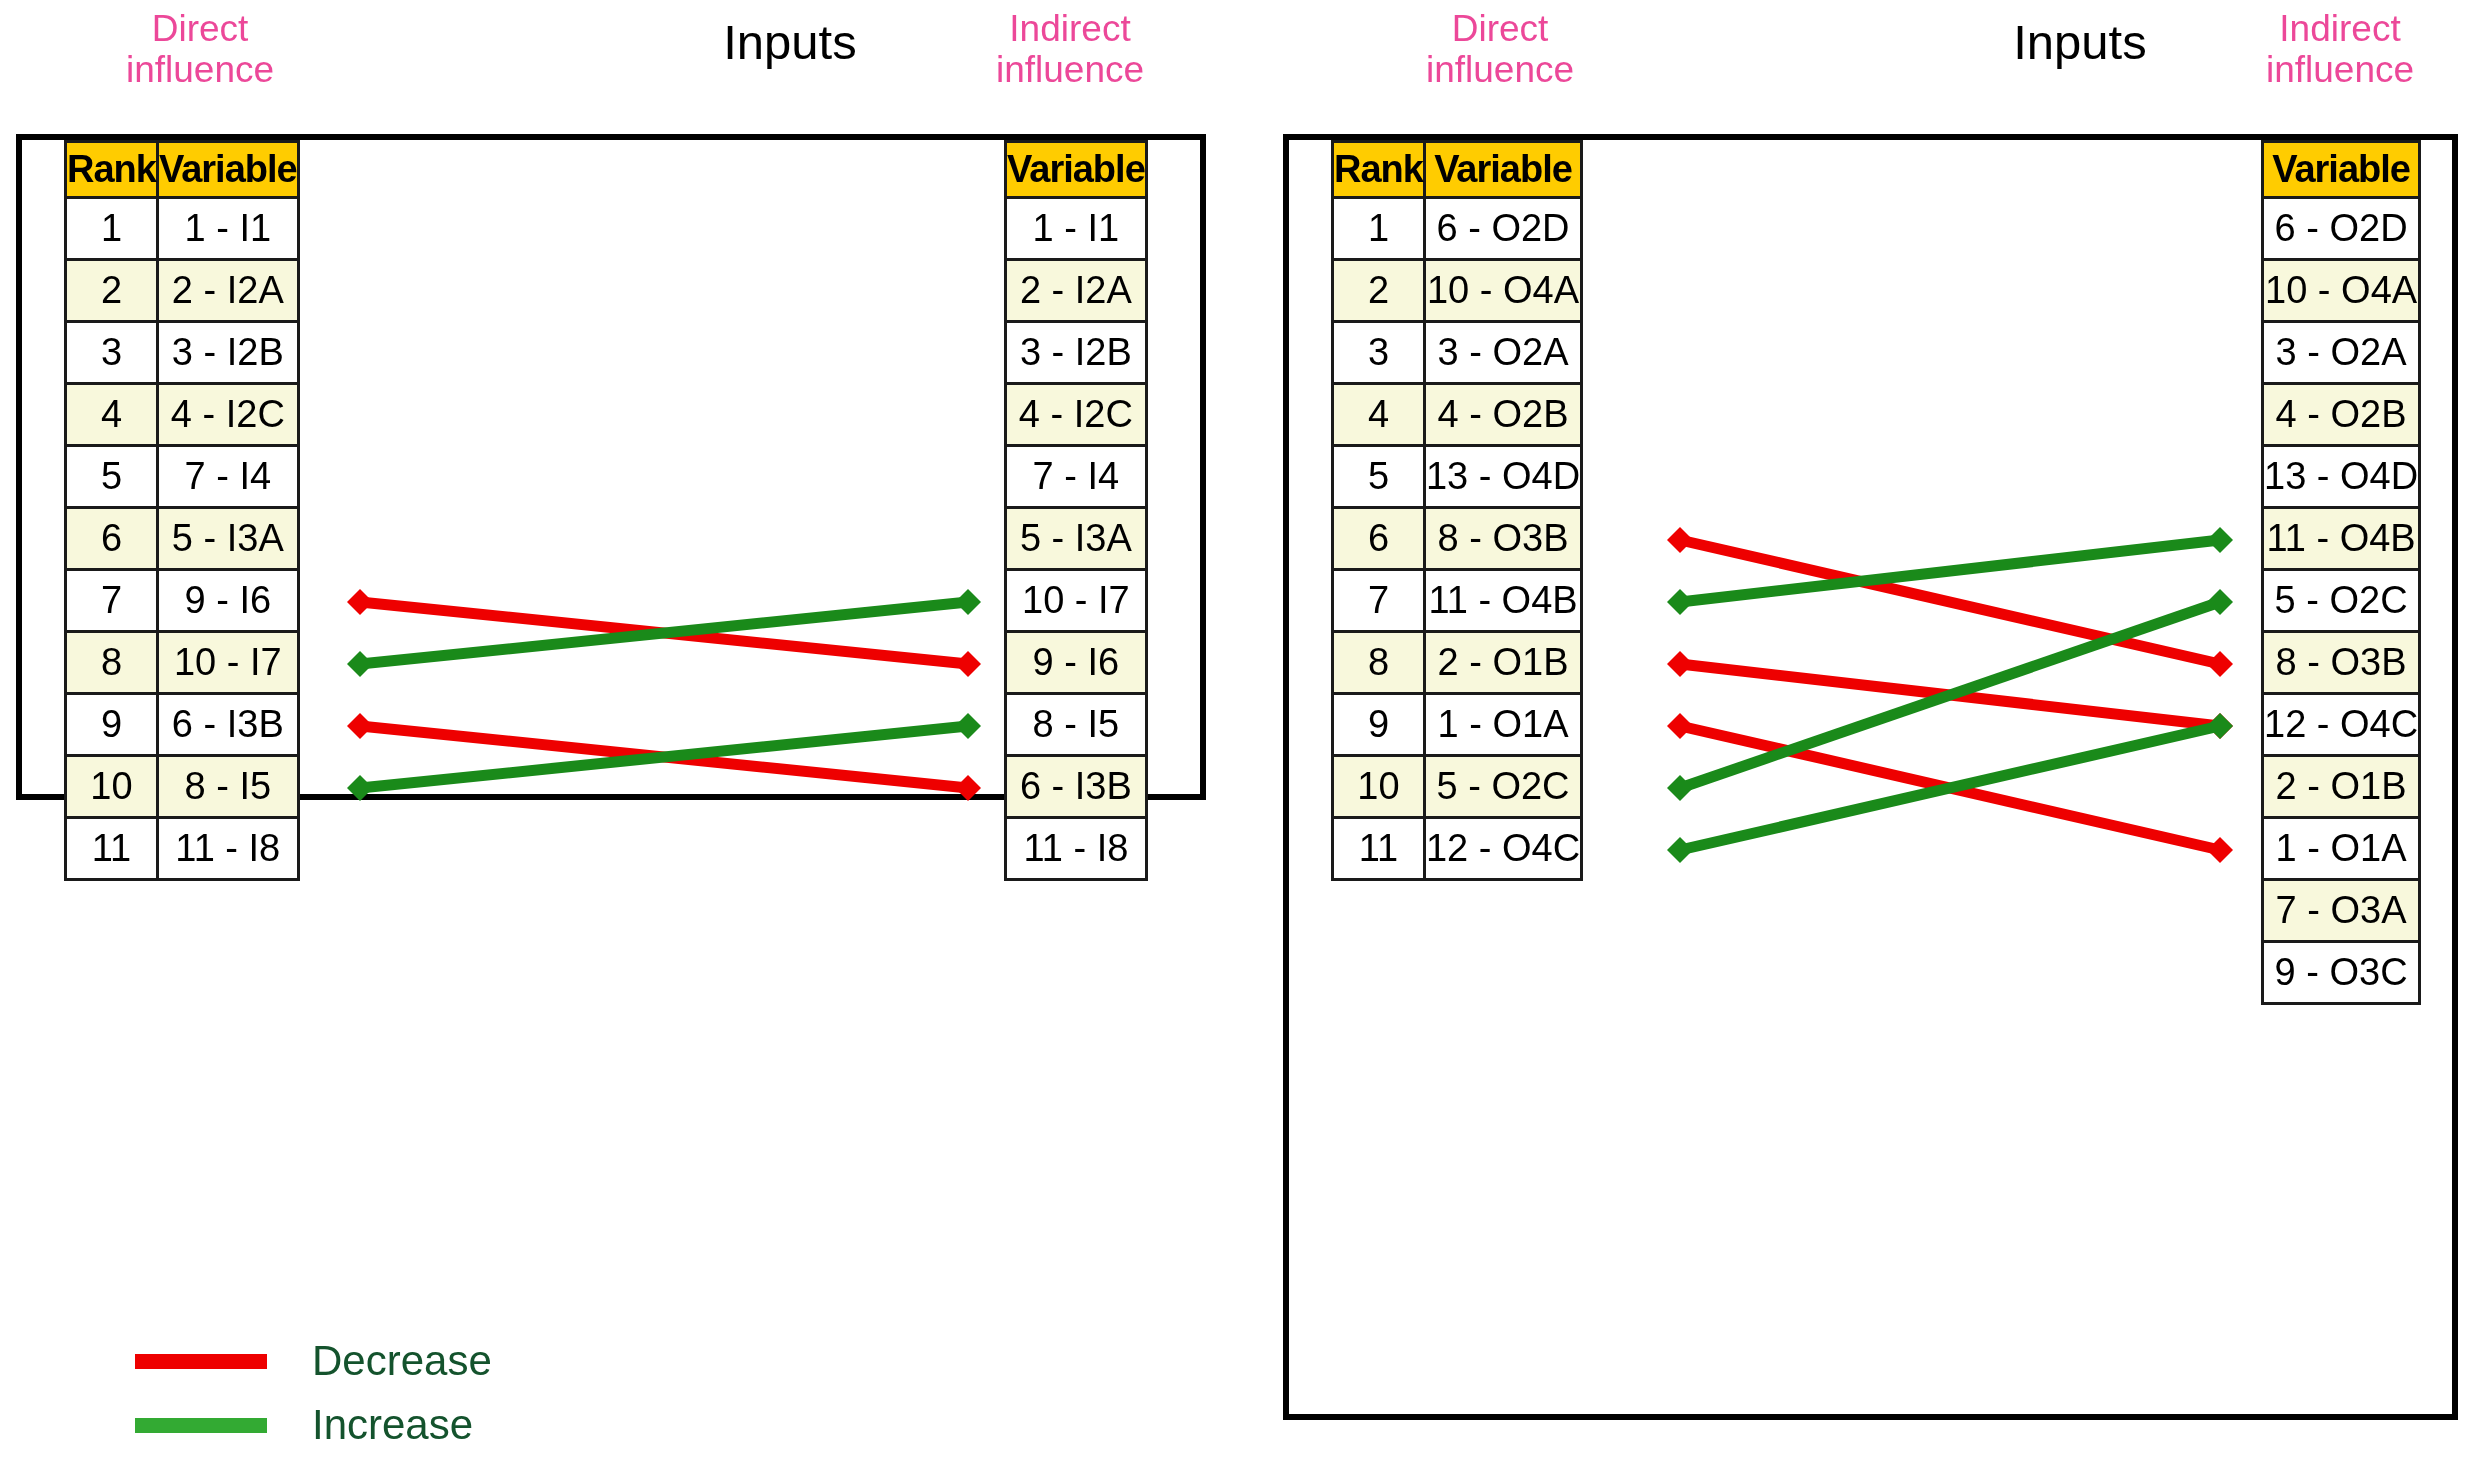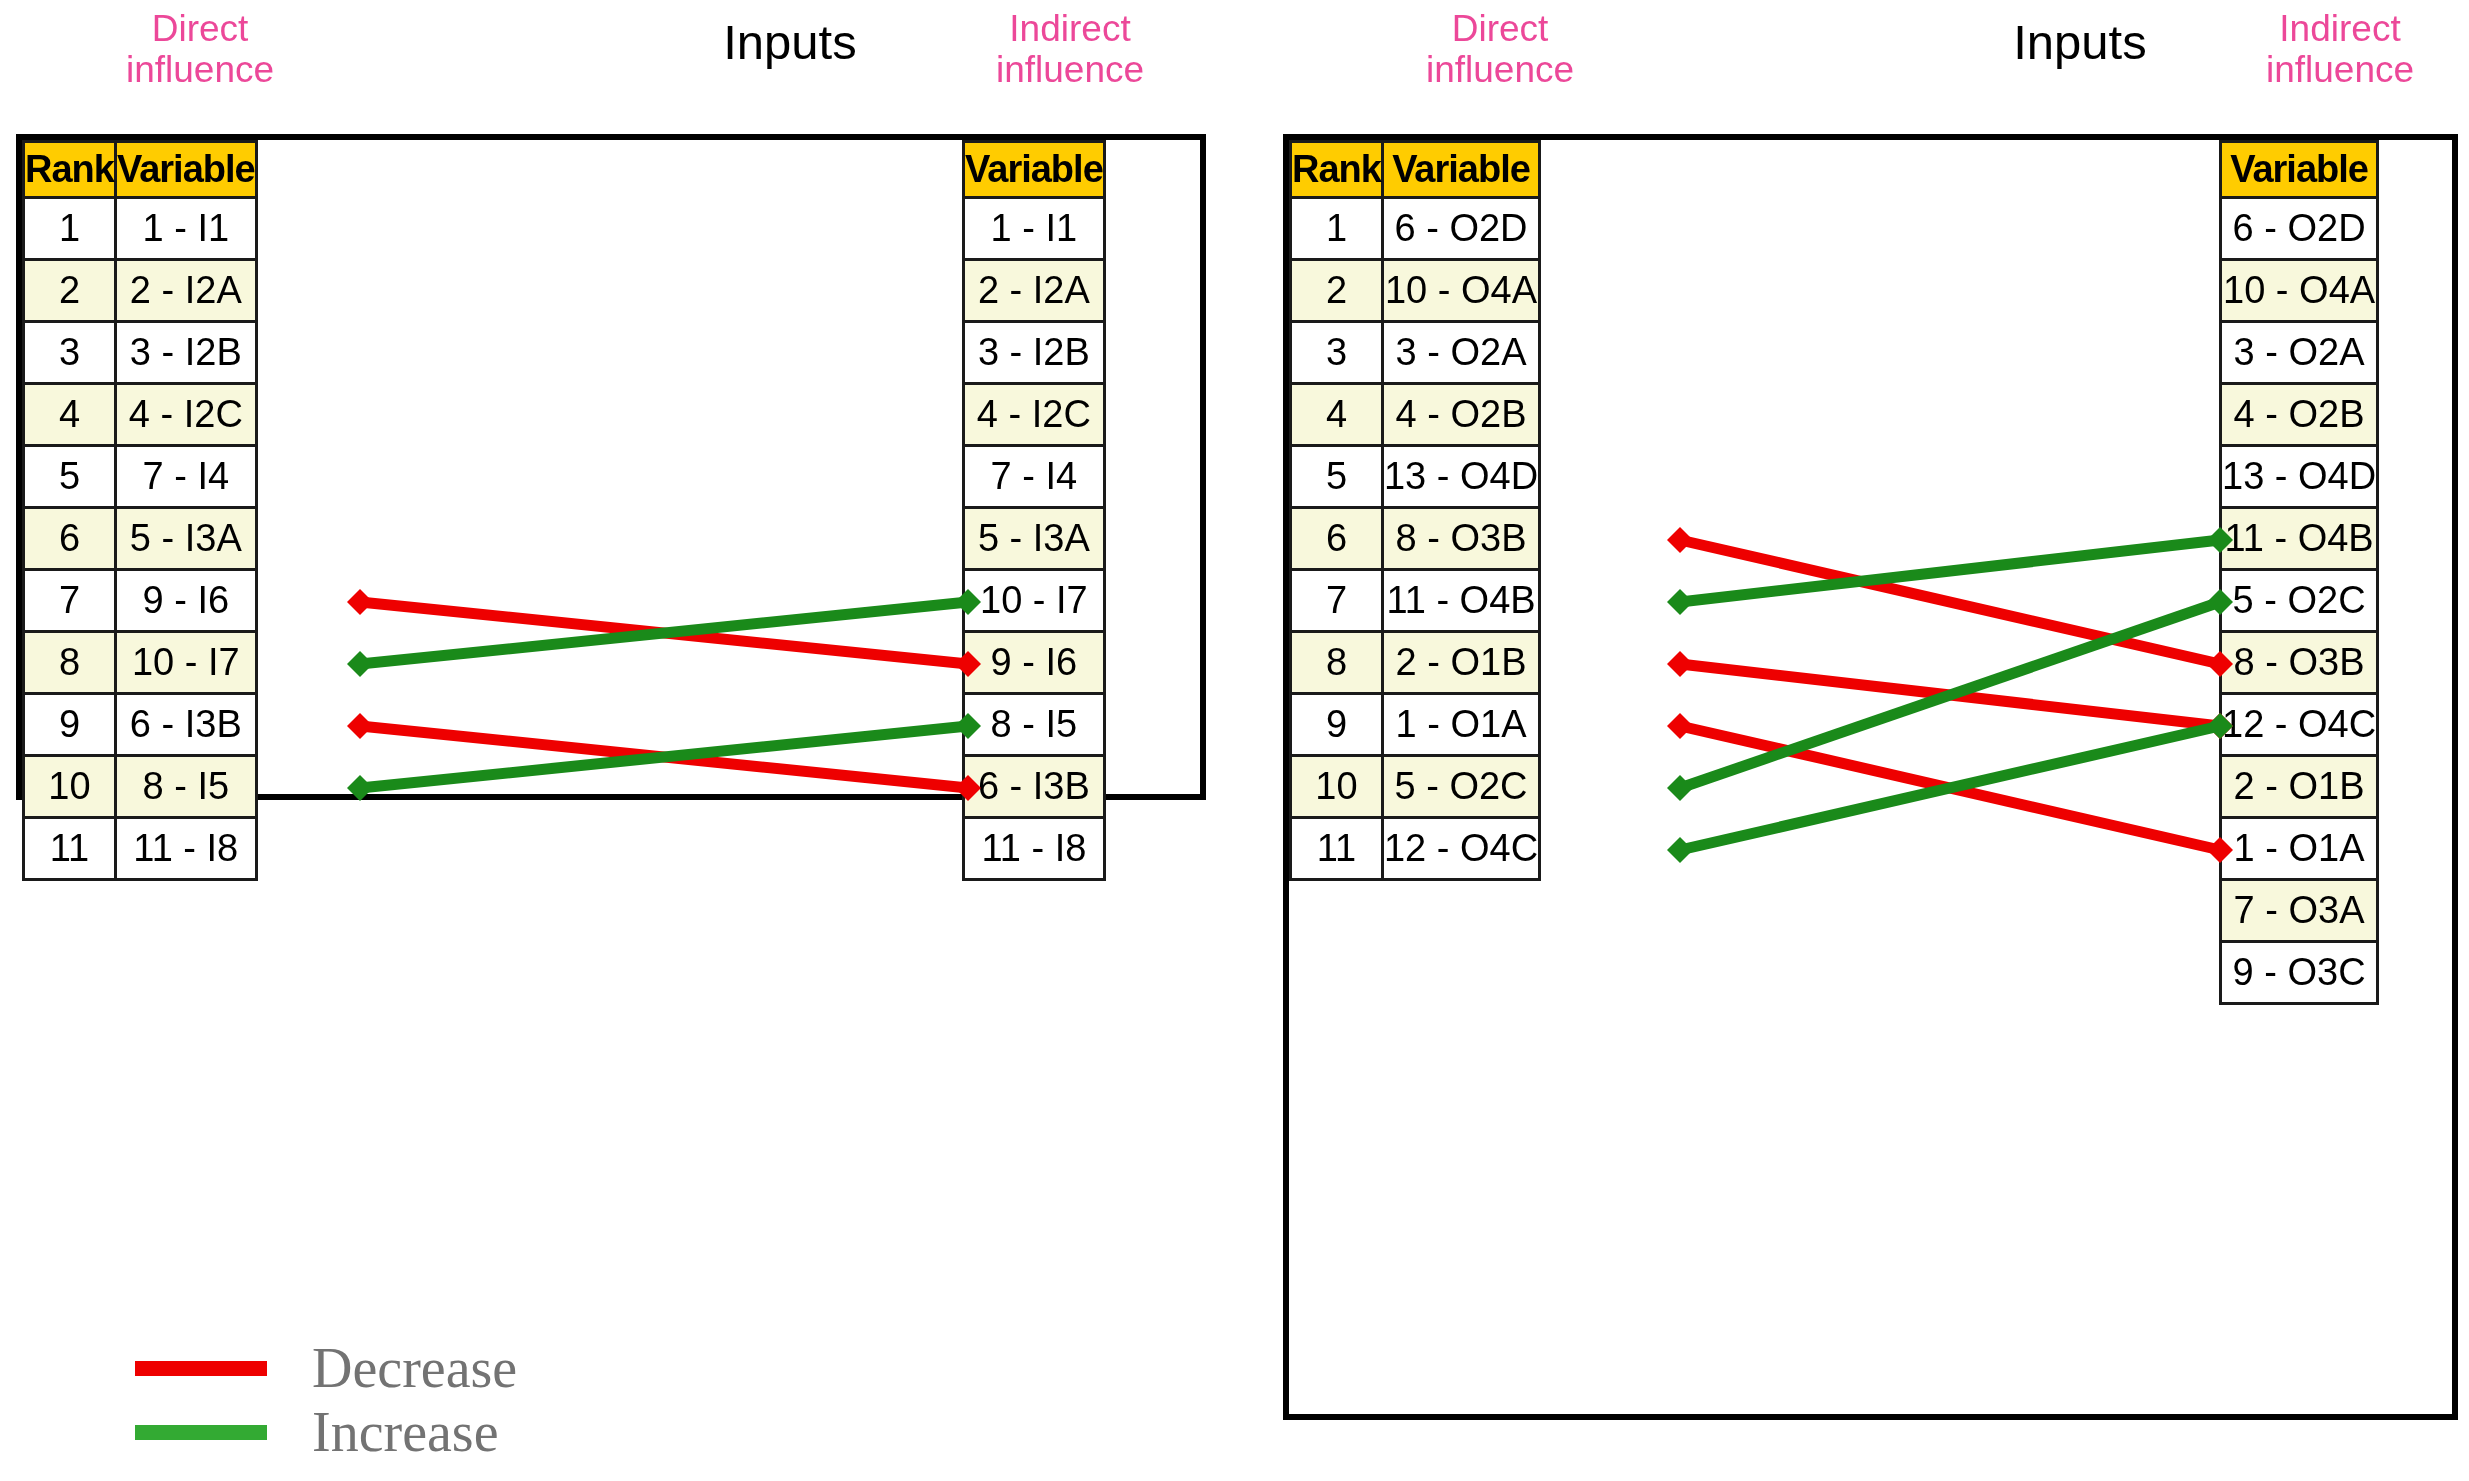--- a/index.html
+++ b/index.html
@@ -14,21 +14,21 @@
     font-weight:400;
   }
   .panel-title{
     position:absolute;text-align:center;color:#000;
     font-family:"Liberation Sans",sans-serif;font-size:49px;font-weight:400;
   }
 
   
   .frame{position:absolute;border:6px solid #000;box-sizing:border-box;background:#fff;}
 
-  table.tbl{border-collapse:collapse;position:absolute;background:#bef264;}
+  table.tbl{border-collapse:collapse;position:absolute;background:#bef264;margin-left:42px;}
   table.tbl td{
     border:3px solid #1a1a1a;
     font-family:"Liberation Sans",sans-serif;
     font-size:38px;color:#000;text-align:center;
     padding:0;height:59px;background:#ffffff;
     white-space:nowrap;
   }
   table.tbl tr.alt td{background:#f8f8dc;}
   table.tbl tr.hdr td{
     background:#ffcc00;font-weight:bold;font-size:38px;height:53px;
@@ -39,21 +39,21 @@
   td.c-var-w{width:247px;}
   td.c-var-r{width:222px;}
 
   svg.links{position:absolute;overflow:visible;}
 
   
   .legend{position:absolute;}
   .legend-row{position:absolute;display:flex;align-items:center;}
   .legend-swatch{width:132px;height:15px;}
   .legend-label{
-    font-family:Liberation Serif, serif;font-size:56px;color:#737373;
+    font-family:Liberation Sans, sans-serif;font-size:42px;color:#14532d;
     margin-left:45px;line-height:1;
   }
 </style>
 </head>
 <body>
 
 <div class="panel">
 
   <div class="col-head" style="left:80px;top:8px;width:240px;">
     <div>Direct</div>

